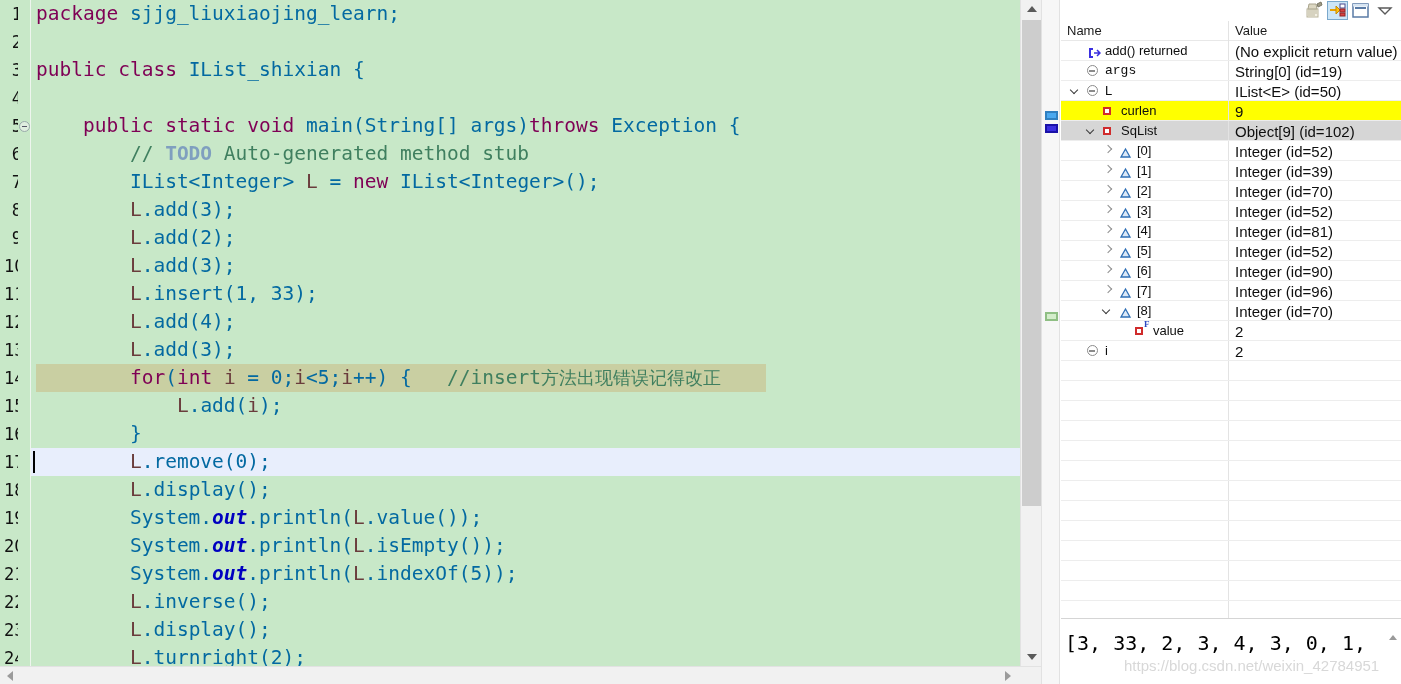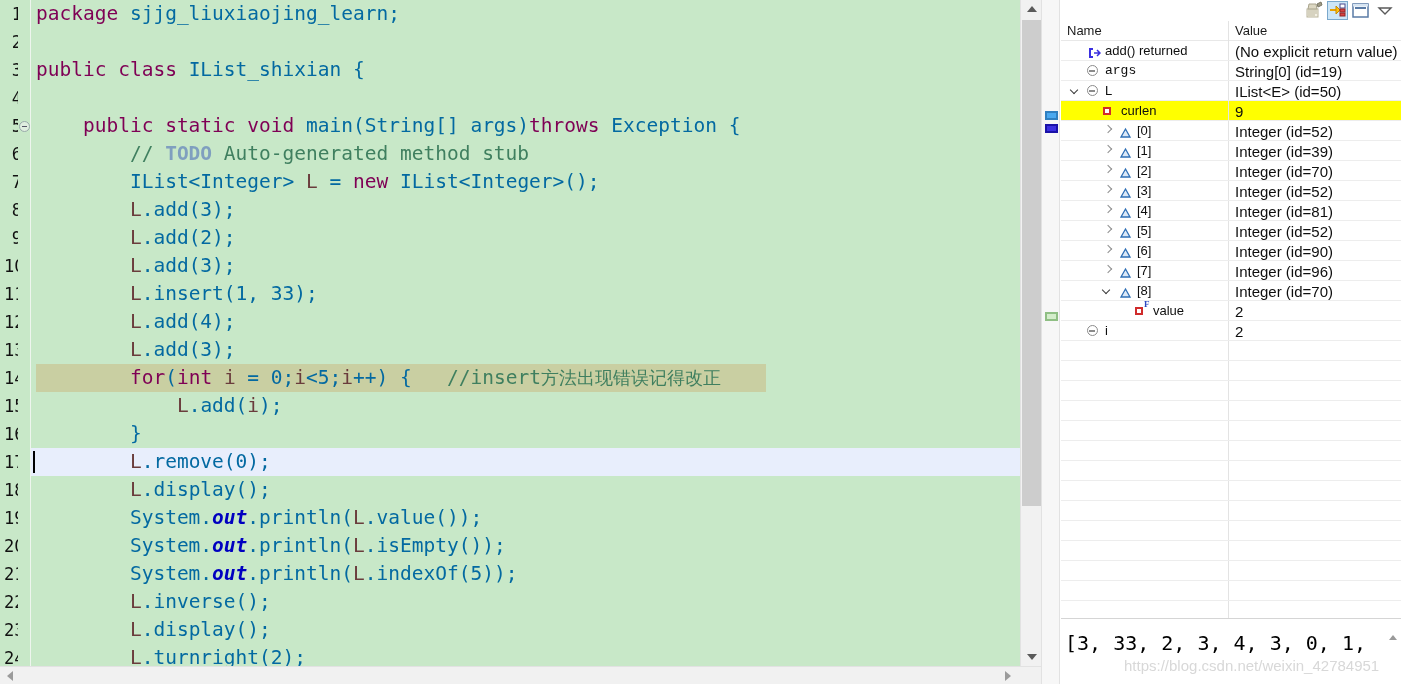--- a/index.html
+++ b/index.html
@@ -372,20 +372,27 @@
           <span class="vname" style="left: 44px;">L</span>
           <div class="cell-div"></div>
           <span class="vval">IList&lt;E&gt;  (id=50)</span>
         </div>
         <div class="vrow sel-yellow">
           <div class="ic ic-field" style="left: 42px;"></div>
           <span class="vname" style="left: 60px;">curlen</span>
           <div class="cell-div"></div>
           <span class="vval">9</span>
         </div>
+        <div class="vrow sel-gray">
+          <div class="twisty open" style="left: 26px;"></div>
+          <div class="ic ic-field" style="left: 42px;"></div>
+          <span class="vname" style="left: 60px;">SqList</span>
+          <div class="cell-div"></div>
+          <span class="vval">Object[9]  (id=102)</span>
+        </div>
         <div class="vrow">
           <div class="twisty closed" style="left: 42px;"></div>
           <div class="ic" style="left: 58px;"><svg width="13" height="12" viewBox="0 0 13 12">
               <path d="M6.5 2 L11 10 L2 10 Z" fill="#dce9f7" stroke="#2f6fb5" stroke-width="1.3"></path>
             </svg></div>
           <span class="vname" style="left: 76px;">[0]</span>
           <div class="cell-div"></div>
           <span class="vval">Integer  (id=52)</span>
         </div>
         <div class="vrow">

